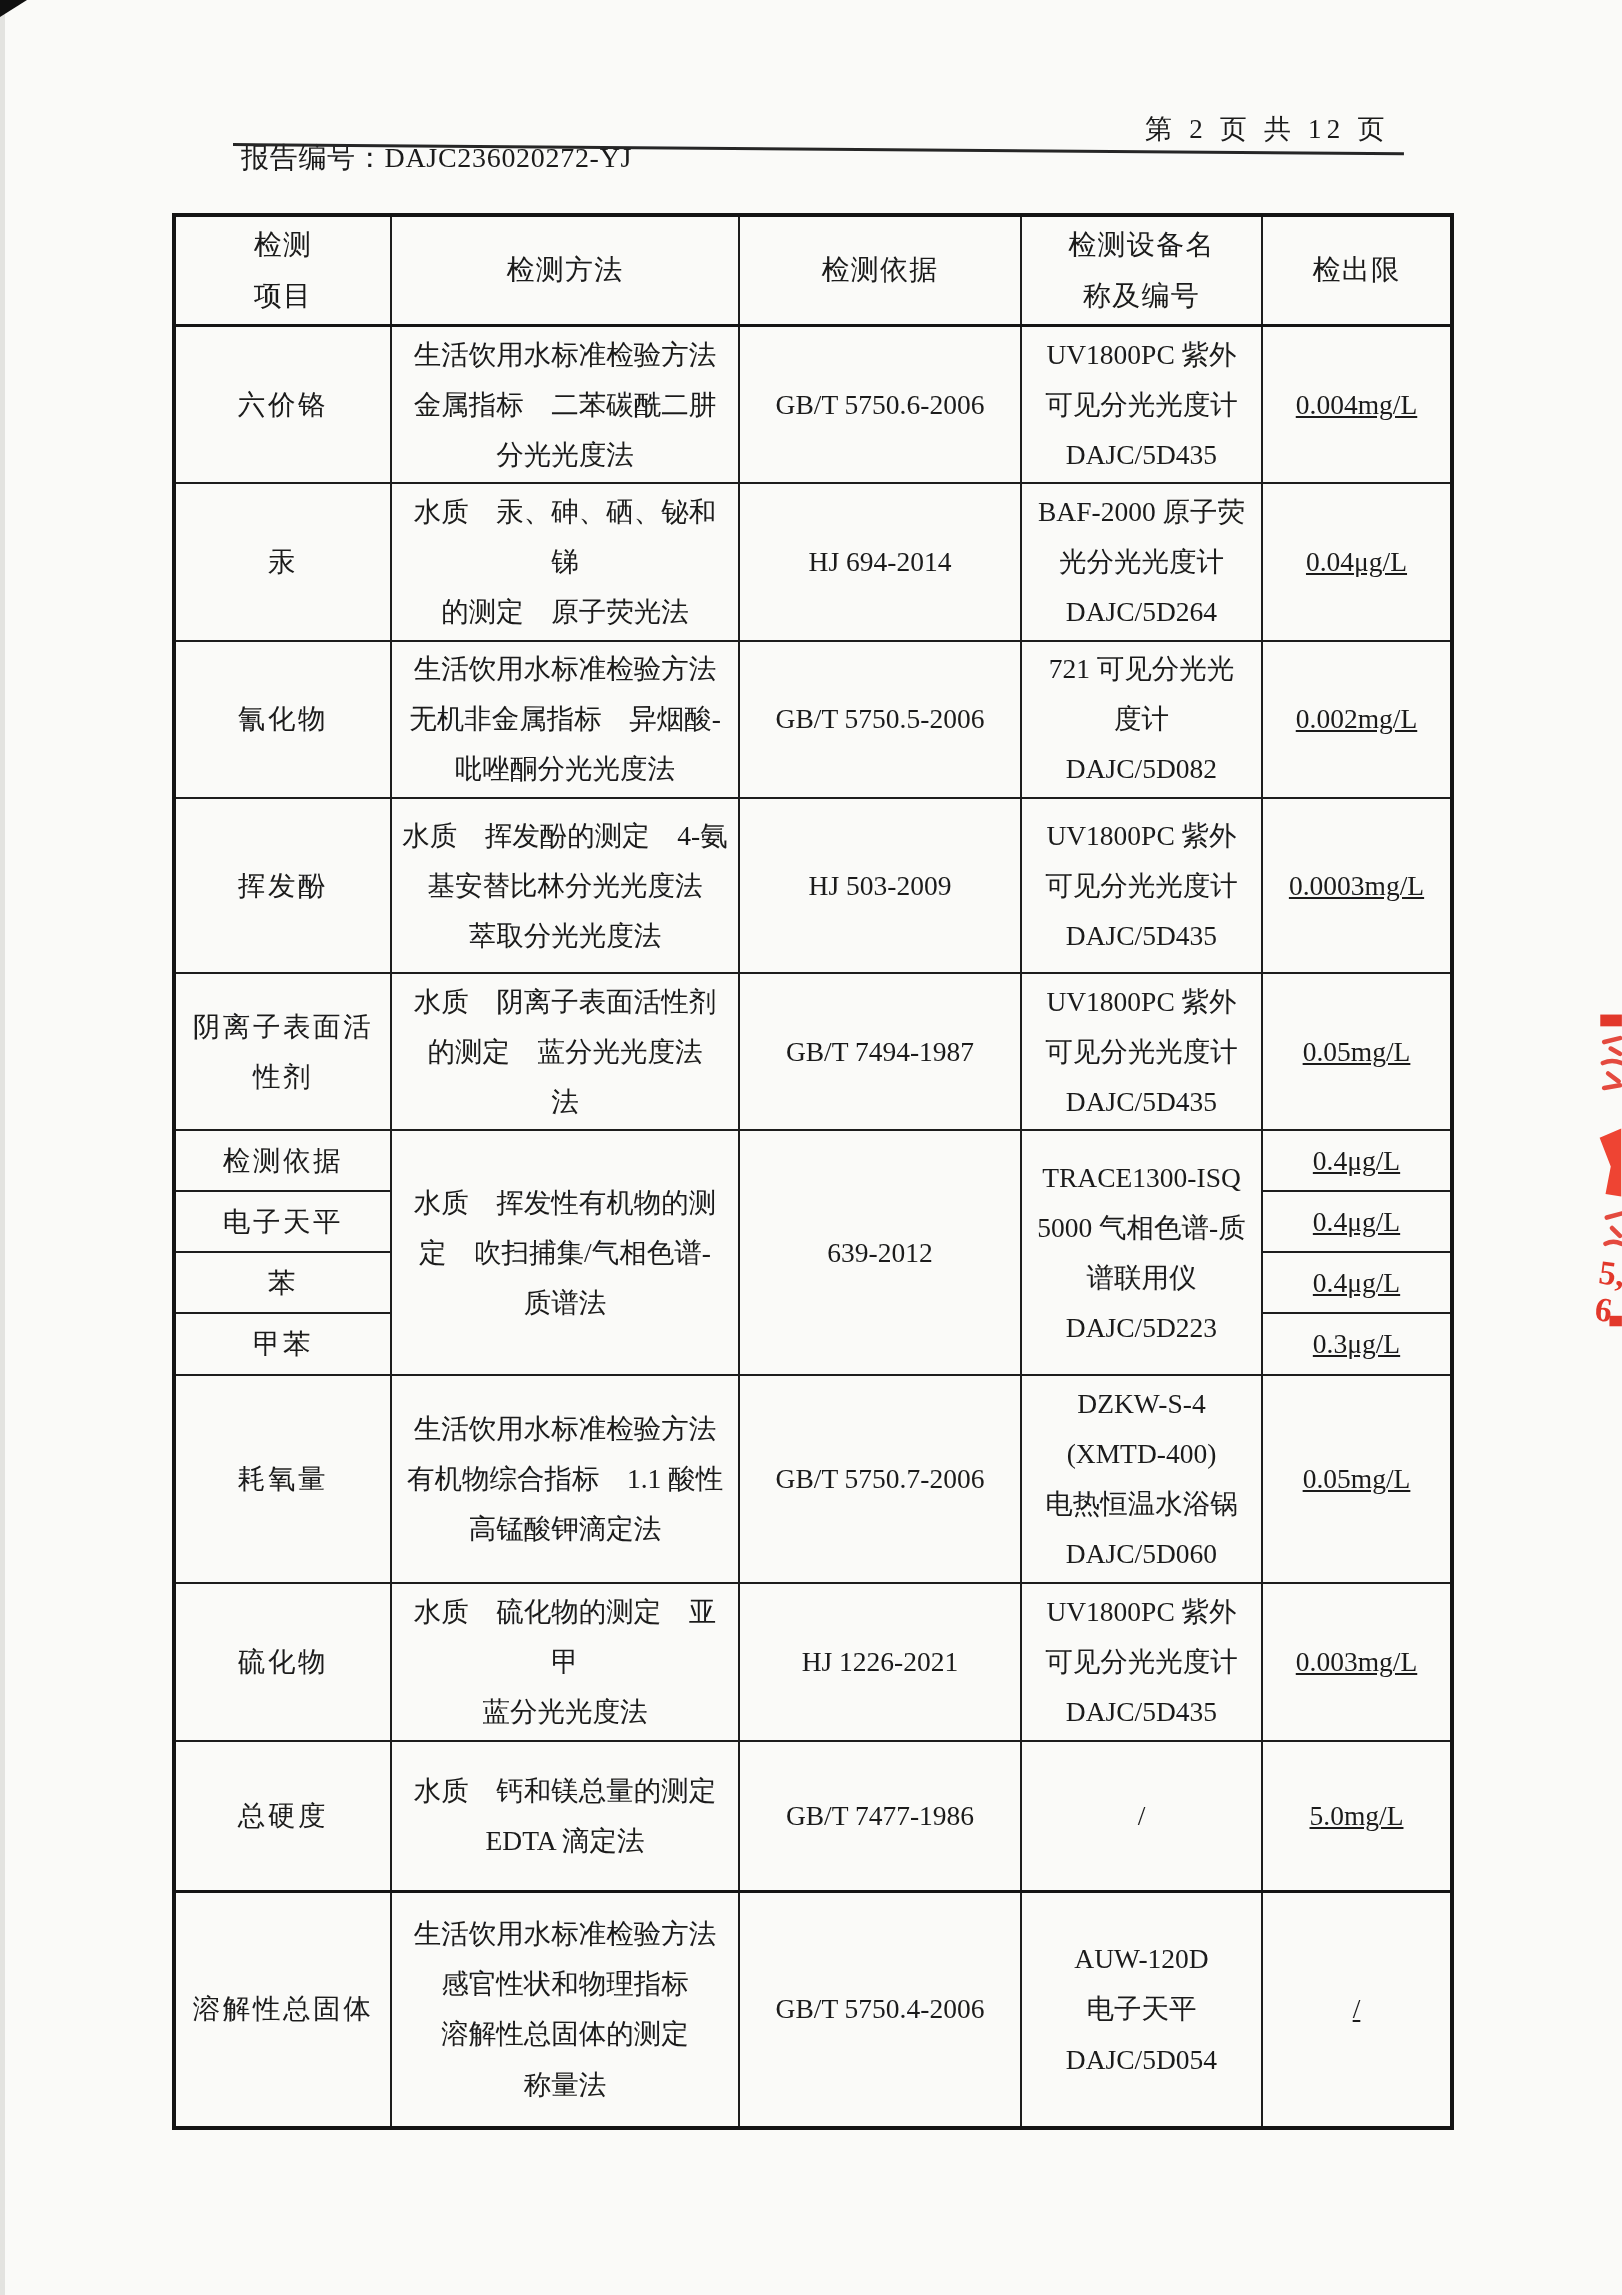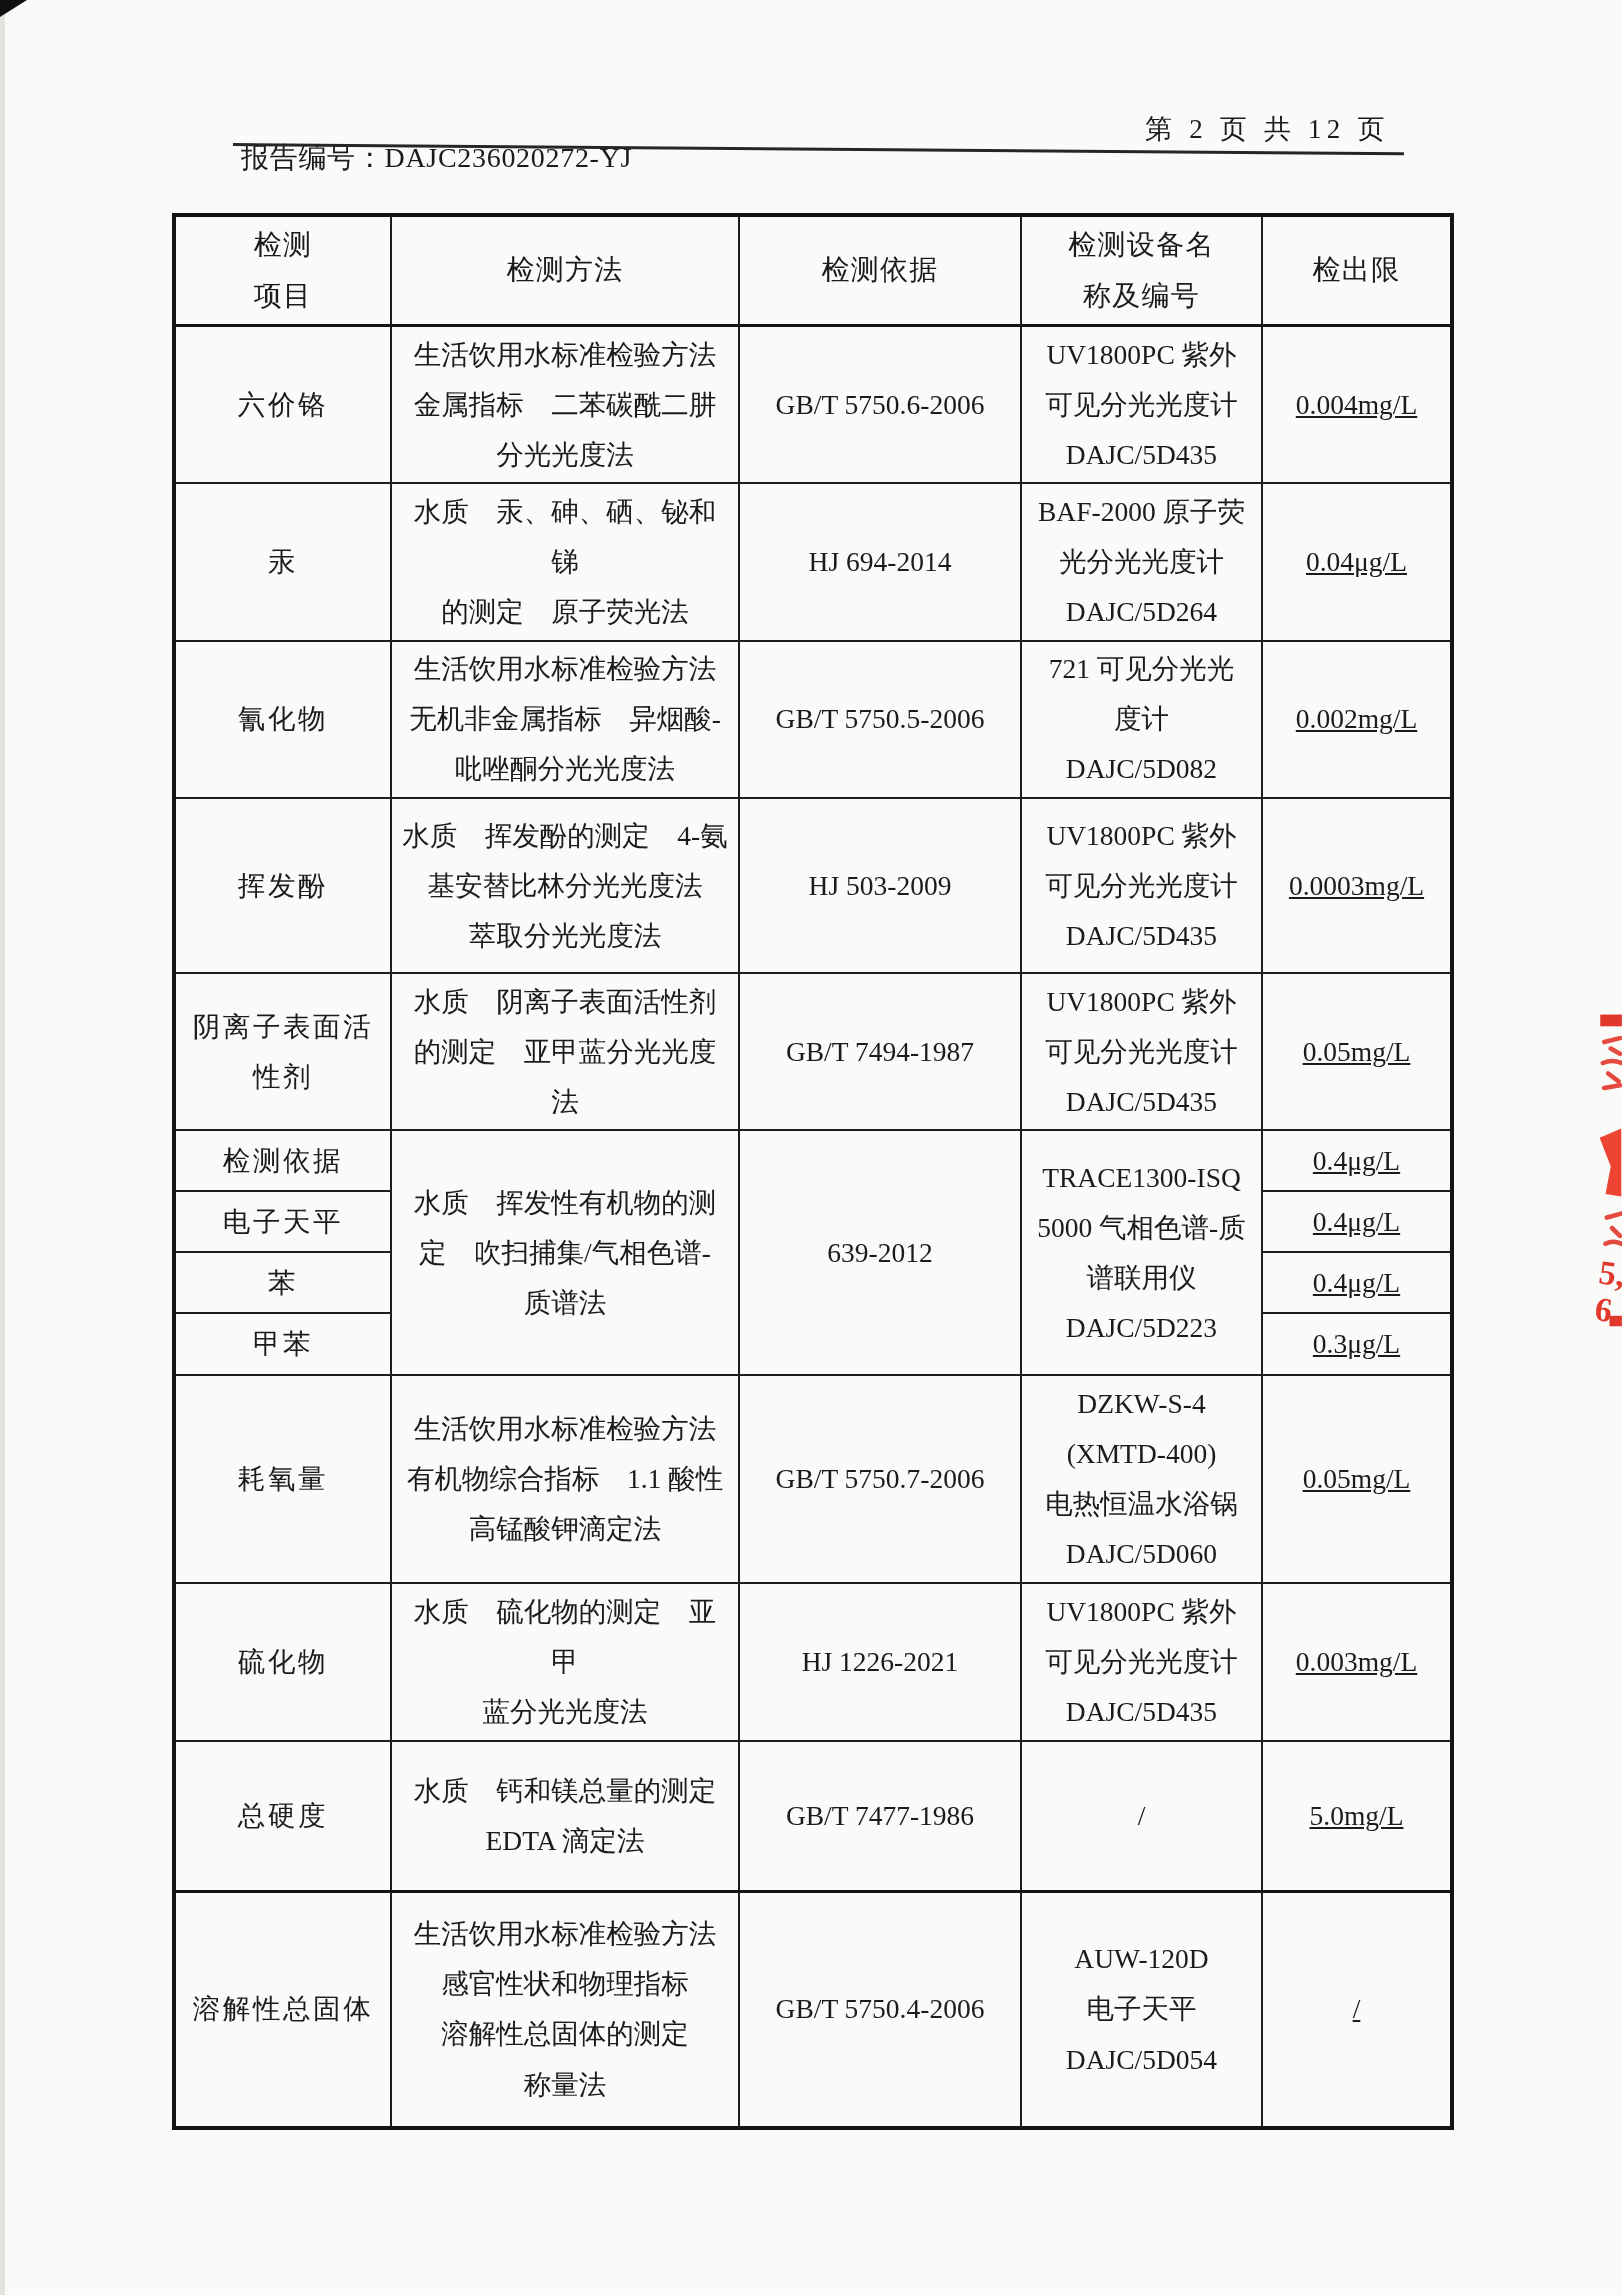--- a/index.html
+++ b/index.html
@@ -127,21 +127,21 @@
       <td>UV1800PC 紫外
 可见分光光度计
 DAJC/5D435</td>
       <td class="limit">0.0003mg/L</td>
     </tr>
 
     <tr style="height:144px">
       <td class="item">阴离子表面活
 性剂</td>
       <td>水质　阴离子表面活性剂
-的测定　亚甲蓝分光光度
+的测定　蓝分光光度法
 法</td>
       <td>GB/T 7494-1987</td>
       <td>UV1800PC 紫外
 可见分光光度计
 DAJC/5D435</td>
       <td class="limit">0.05mg/L</td>
     </tr>
 
     <tr style="height:61px">
       <td class="item">检测依据</td>

